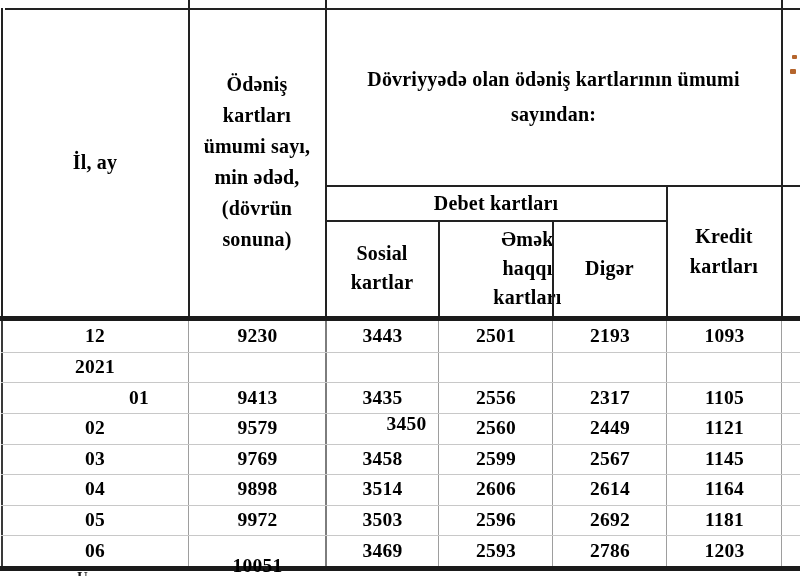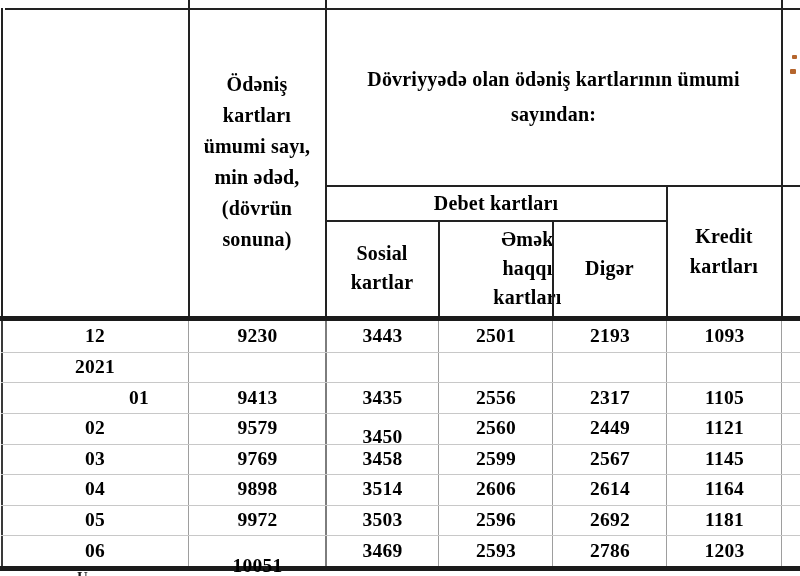--- a/index.html
+++ b/index.html
@@ -31,20 +31,21 @@
     text-align: center; font-size: 19.5px; letter-spacing: 0.3px;
   }
   .red-mark { position: absolute; background: #b5652c; border-radius: 1px; }
   #footnote-clip { position: absolute; font-size: 15px; color: #1a1a1a; }
 </style>
 </head>
 <body>
 
 <div id="doc">
 
+  <div class="hcell" style="left:2px;   top:8px;   width:186px; height:308px;">İl, ay</div>
 
   <div class="hcell" style="left:190px; top:8px;   width:134px; height:308px; font-size:20px; line-height:31px;">Ödəniş
 kartları
 ümumi sayı,
 min ədəd,
 (dövrün
 sonuna)</div>
 
   <div class="hcell" style="left:327px; top:185px; width:338px; height:35px;">Debet kartları</div>
 
@@ -115,21 +116,21 @@
       <span class="dcell" style="left: 554px; width: 112px; top: 351.625px; height: 30.625px;"></span>
       <span class="dcell" style="left: 668px; width: 113px; top: 351.625px; height: 30.625px;"></span>
       <span class="dcell" style="left: 2px; width: 186px; top: 382.25px; height: 30.625px; padding-left: 44px;">01</span>
       <span class="dcell" style="left: 190px; width: 135px; top: 382.25px; height: 30.625px;">9413</span>
       <span class="dcell" style="left: 327px; width: 111px; top: 382.25px; height: 30.625px;">3435</span>
       <span class="dcell" style="left: 440px; width: 112px; top: 382.25px; height: 30.625px;">2556</span>
       <span class="dcell" style="left: 554px; width: 112px; top: 382.25px; height: 30.625px;">2317</span>
       <span class="dcell" style="left: 668px; width: 113px; top: 382.25px; height: 30.625px;">1105</span>
       <span class="dcell" style="left: 2px; width: 186px; top: 412.875px; height: 30.625px;">02</span>
       <span class="dcell" style="left: 190px; width: 135px; top: 412.875px; height: 30.625px;">9579</span>
-      <span class="dcell" style="left: 327px; width: 111px; top: 422px; height: 30.625px;">3450</span>
+      <span class="dcell" style="left: 327px; width: 111px; top: 409px; height: 30.625px; padding-left: 24px;">3450</span>
       <span class="dcell" style="left: 440px; width: 112px; top: 412.875px; height: 30.625px;">2560</span>
       <span class="dcell" style="left: 554px; width: 112px; top: 412.875px; height: 30.625px;">2449</span>
       <span class="dcell" style="left: 668px; width: 113px; top: 412.875px; height: 30.625px;">1121</span>
       <span class="dcell" style="left: 2px; width: 186px; top: 443.5px; height: 30.625px;">03</span>
       <span class="dcell" style="left: 190px; width: 135px; top: 443.5px; height: 30.625px;">9769</span>
       <span class="dcell" style="left: 327px; width: 111px; top: 443.5px; height: 30.625px;">3458</span>
       <span class="dcell" style="left: 440px; width: 112px; top: 443.5px; height: 30.625px;">2599</span>
       <span class="dcell" style="left: 554px; width: 112px; top: 443.5px; height: 30.625px;">2567</span>
       <span class="dcell" style="left: 668px; width: 113px; top: 443.5px; height: 30.625px;">1145</span>
       <span class="dcell" style="left: 2px; width: 186px; top: 474.125px; height: 30.625px;">04</span>

